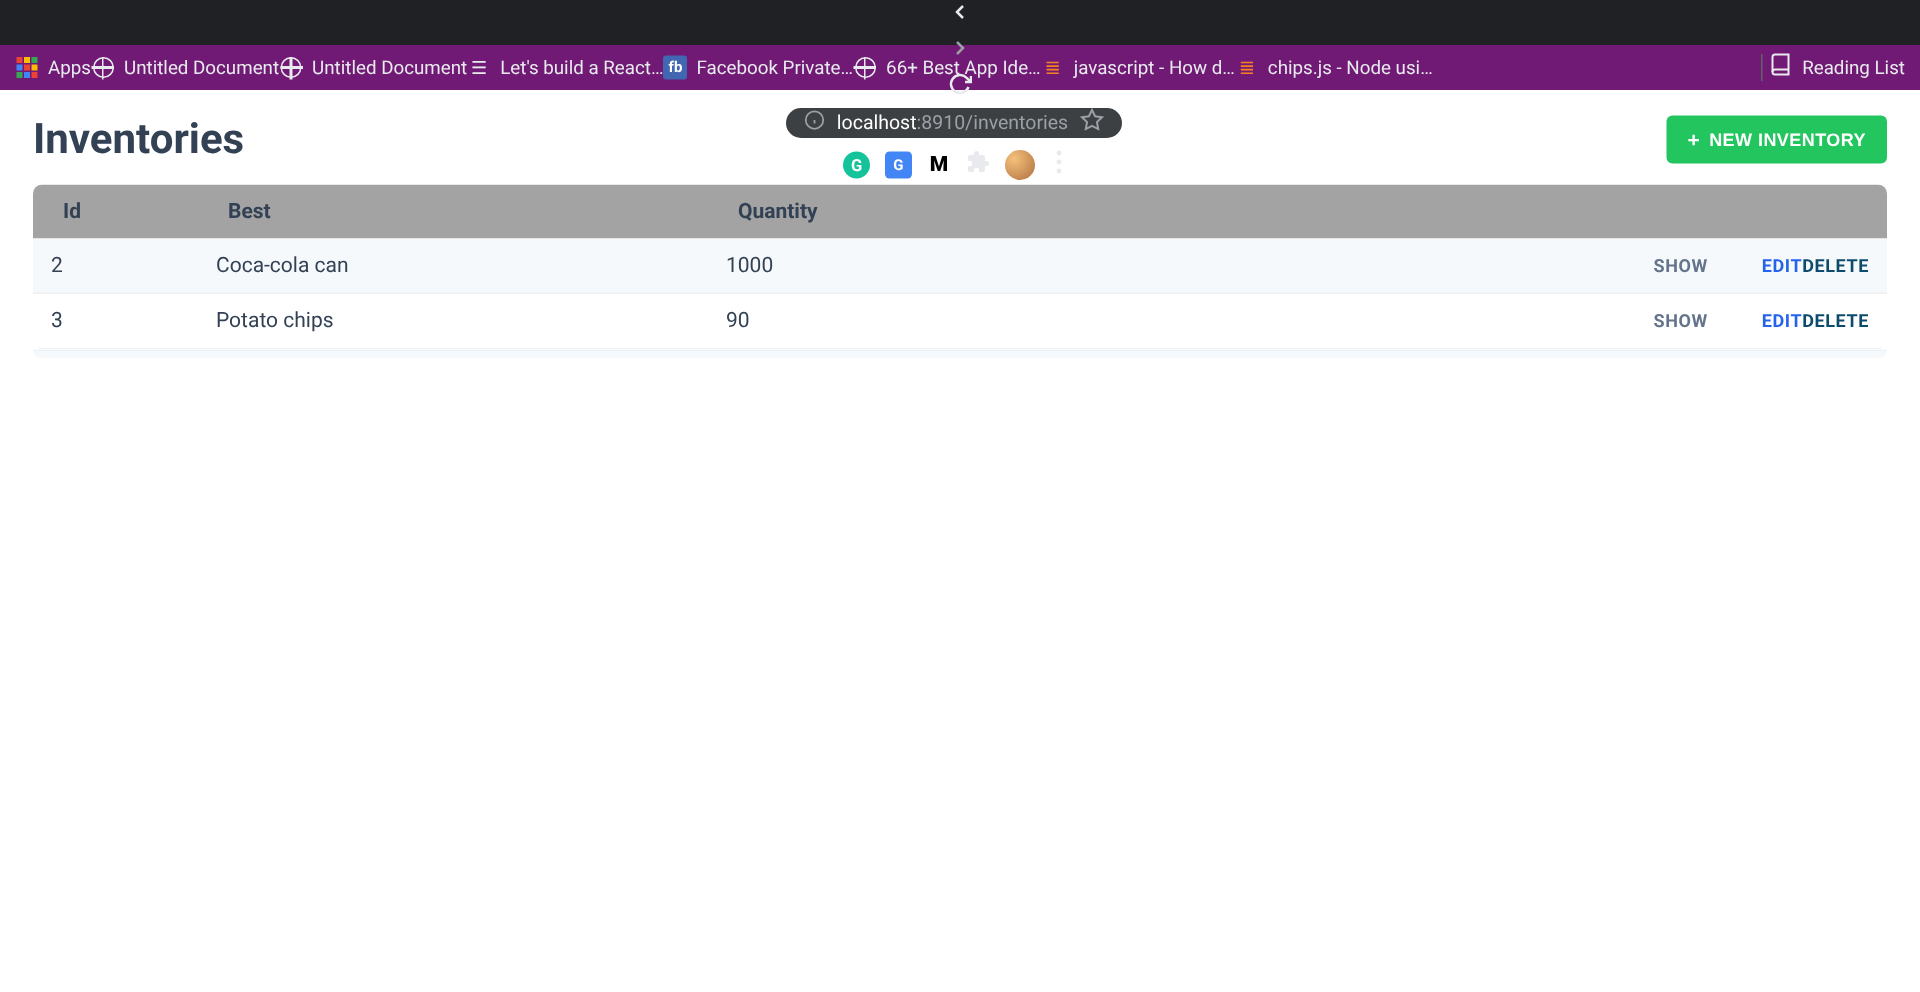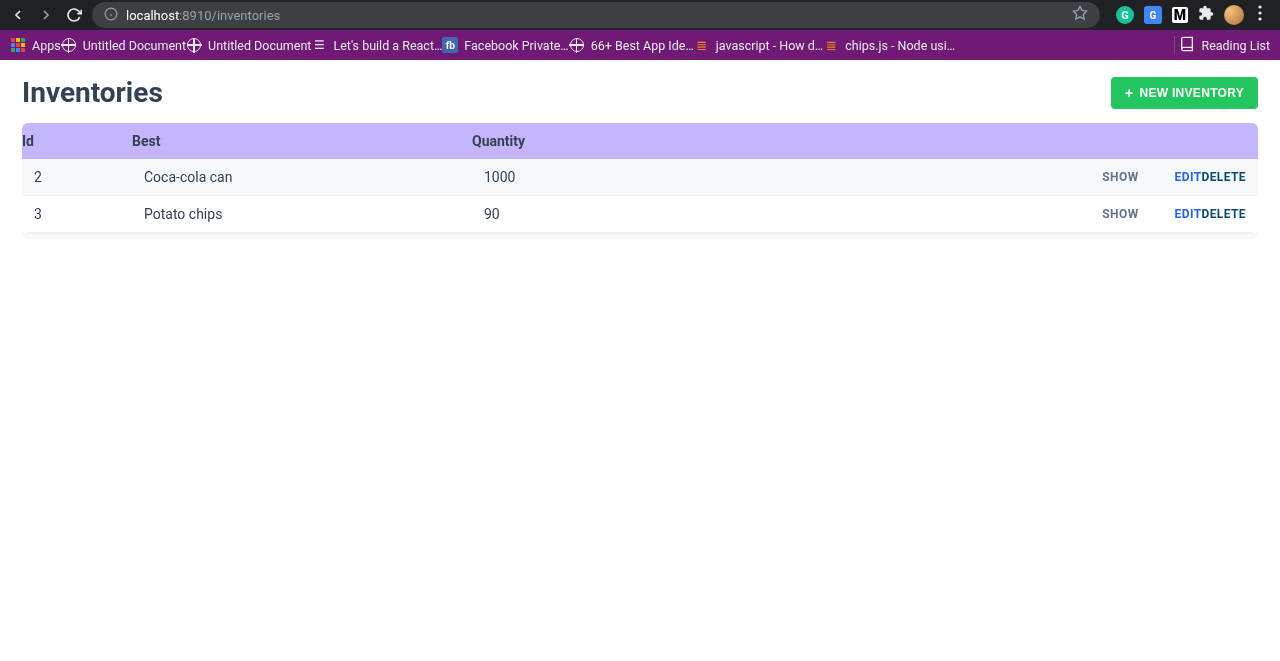--- a/index.html
+++ b/index.html
@@ -1,20 +1,20 @@
 <!DOCTYPE html>
 <html><head>
   <meta charset="utf-8">
   <style>
     * { margin: 0; padding: 0; box-sizing: border-box; }
     body { font-family: -apple-system, BlinkMacSystemFont, "Segoe UI", Roboto, sans-serif; background: #fff; width: 1280px; height: 661px; overflow: hidden; }
 
     
     .browser-chrome { background: #202124; color: #e8eaed; }
-    .toolbar-row { display: flex; align-items: center; height: 30px; padding: 0 8px; gap: 8px; }
+    .toolbar-row { display: flex; align-items: center; height: 30px; padding: 0 8px; gap: 8px; flex-direction: column; }
     .nav-arrow { width: 20px; height: 20px; display: flex; align-items: center; justify-content: center; color: #9aa0a6; cursor: pointer; }
     .nav-arrow.enabled { color: #e8eaed; }
     .reload { width: 20px; height: 20px; display: flex; align-items: center; justify-content: center; color: #e8eaed; cursor: pointer; }
     .address-bar { flex: 1; background: #3c4043; border-radius: 14px; height: 26px; display: flex; align-items: center; padding: 0 12px; gap: 8px; margin-right: 8px; }
     .info-icon { color: #9aa0a6; font-size: 13px; }
     .url { color: #fff; font-size: 13px; }
     .url-dim { color: #9aa0a6; }
     .star-icon { margin-left: auto; color: #9aa0a6; }
     .ext-icons { display: flex; align-items: center; gap: 10px; padding-right: 6px; }
     .ext-icon { width: 18px; height: 18px; border-radius: 50%; display: flex; align-items: center; justify-content: center; font-size: 11px; font-weight: bold; }
@@ -44,21 +44,21 @@
     .reading-list-sep { width: 1px; height: 18px; background: #5f6368; margin-right: 4px; }
 
     
     .page { padding: 16px 22px; }
     .page-header { display: flex; align-items: center; justify-content: space-between; margin-bottom: 14px; }
     .page-title { font-size: 28px; font-weight: 700; color: #334155; }
     .btn-new { background: #22c55e; color: #fff; border: none; border-radius: 4px; padding: 8px 14px; font-size: 12px; font-weight: 700; letter-spacing: 0.3px; display: flex; align-items: center; gap: 6px; cursor: pointer; }
     .plus-icon { font-size: 14px; font-weight: 900; }
 
     table.data-table { width: 100%; border-collapse: collapse; border-radius: 6px; overflow: hidden; }
-    table.data-table thead th { background: #c4b5fd; color: #334155; font-weight: 700; font-size: 14px; text-align: left; padding: 10px 0; }
+    table.data-table thead th { background: #a3a3a3; color: #334155; font-weight: 700; font-size: 14px; text-align: left; padding: 10px 20px; }
     table.data-table tbody td { padding: 10px 12px; font-size: 14px; color: #334155; border-bottom: 1px solid #eef1f4; }
     table.data-table tbody tr:nth-child(odd) td { background: #f6f9fb; }
     table.data-table tbody tr:nth-child(even) td { background: #fff; }
     .col-id { width: 110px; }
     .col-name { width: 340px; }
     .col-qty { width: auto; }
     .col-actions { width: 260px; text-align: right; }
     .actions { display: flex; justify-content: flex-end; font-size: 12px; font-weight: 700; letter-spacing: 0.4px; }
     .act-show { color: #64748b; cursor: pointer; }
     .act-edit { color: #2563eb; cursor: pointer; padding-left: 36px; }

